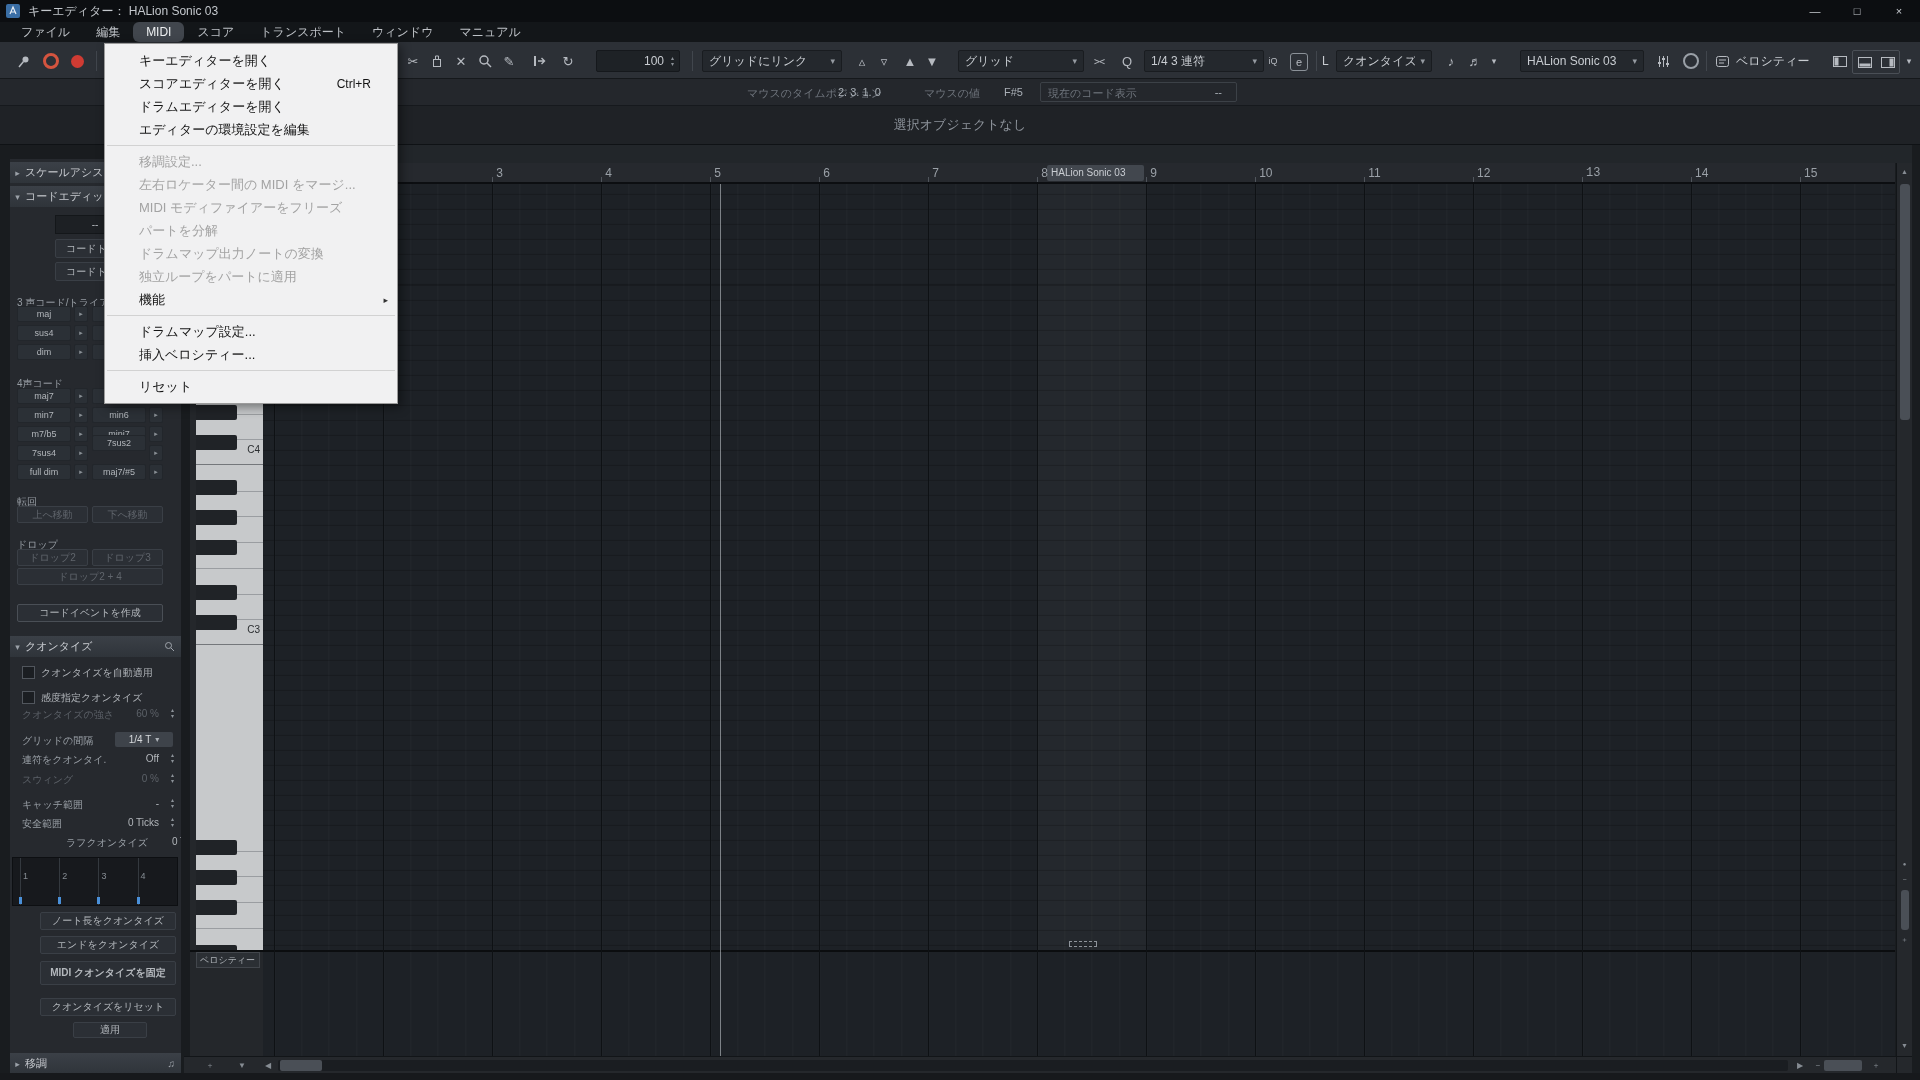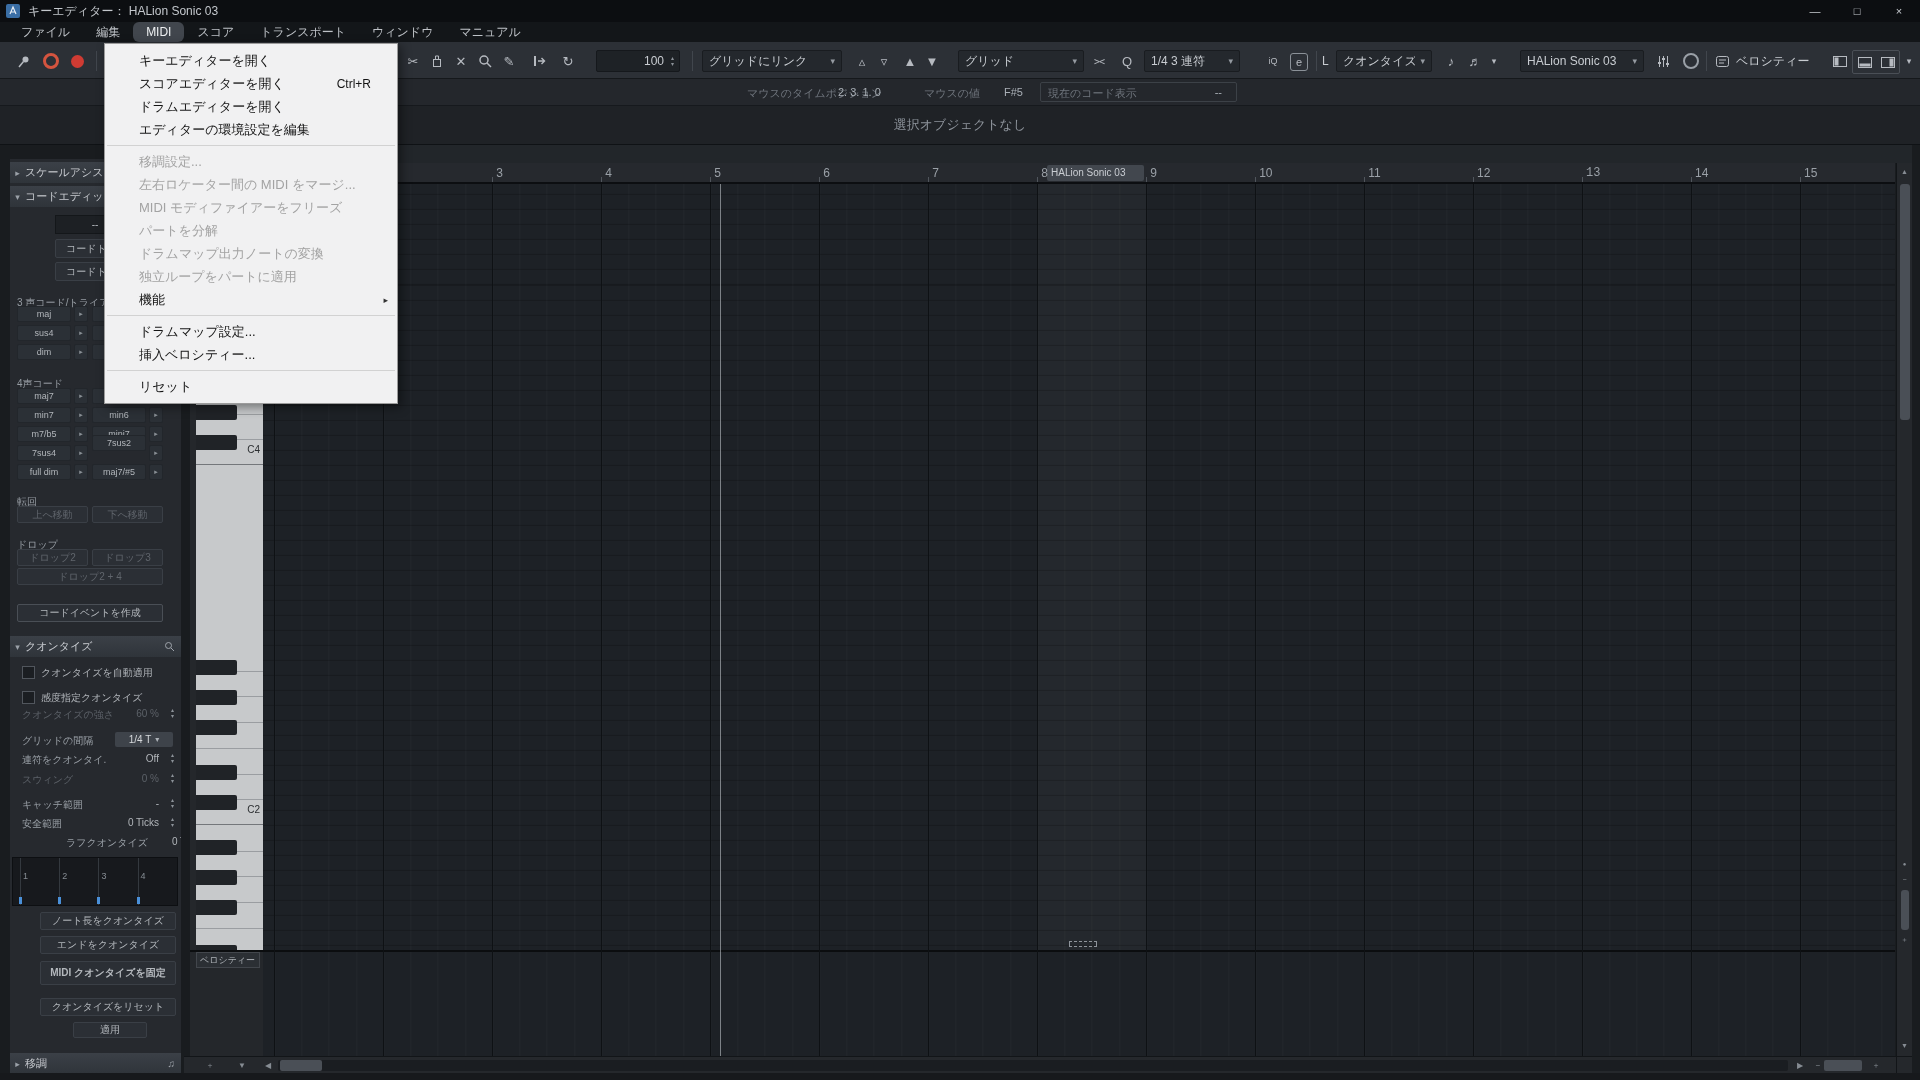--- a/index.html
+++ b/index.html
@@ -188,21 +188,21 @@
     <span class="tbtn" style="left:852px;width:20px;">▵</span>
     <span class="tbtn" style="left:874px;width:20px;">▿</span>
     <span class="tbtn" style="left:900px;width:20px;">▲</span>
     <span class="tbtn" style="left:922px;width:20px;">▼</span>
     <span class="tdd" style="left:958px;width:126px;">
       <span class="tdd-t">グリッド</span>
         <span class="tdd-a">▾</span>
     </span>
     <span class="tbtn snapf" style="left:1088px;">&gt;&lt;</span>
     <span class="tbtn" style="left:1116px;">Q</span>
-    <span class="tdd" style="left:1144px;width:96px;">
+    <span class="tdd" style="left:1144px;width:120px;">
       <span class="tdd-t">1/4 3 連符</span>
         <span class="tdd-a">▾</span>
     </span>
     <span class="tbtn" style="left:1262px;font-size:9px;">iQ</span>
     <span class="tbtn ebtn" style="left:1290px;">e</span>
     <span class="tdiv" style="left:1316px;"></span>
     <span class="tlabel" style="left:1322px;">L</span>
     <span class="tdd" style="left:1336px;width:96px;">
       <span class="tdd-t">クオンタイズ.</span>
         <span class="tdd-a">▾</span>
@@ -457,33 +457,33 @@
           <div class="wline" style="top: 102.856px;"></div>
           <div class="wline" style="top: 128.57px;"></div>
           <div class="wline" style="top: 154.284px;"></div>
           <div class="bkey" style="top: 15px;"></div>
           <div class="bkey" style="top: 45px;"></div>
           <div class="bkey" style="top: 75px;"></div>
           <div class="bkey" style="top: 120px;"></div>
           <div class="bkey" style="top: 150px;"></div>
           <div class="clabel">C4</div>
         </div>
-        <div class="octave" style="top: 461px;">
+        <div class="octave" style="top: 281px;">
           <div class="wline" style="top: 25.714px;"></div>
           <div class="wline" style="top: 51.428px;"></div>
           <div class="wline" style="top: 77.142px;"></div>
           <div class="wline" style="top: 102.856px;"></div>
           <div class="wline" style="top: 128.57px;"></div>
           <div class="wline" style="top: 154.284px;"></div>
           <div class="bkey" style="top: 15px;"></div>
           <div class="bkey" style="top: 45px;"></div>
           <div class="bkey" style="top: 75px;"></div>
           <div class="bkey" style="top: 120px;"></div>
           <div class="bkey" style="top: 150px;"></div>
-          <div class="clabel">C2</div>
+          <div class="clabel">C3</div>
         </div>
         <div class="octave" style="top: 641px;">
           <div class="wline" style="top: 25.714px;"></div>
           <div class="wline" style="top: 51.428px;"></div>
           <div class="wline" style="top: 77.142px;"></div>
           <div class="wline" style="top: 102.856px;"></div>
           <div class="bkey" style="top: 15px;"></div>
           <div class="bkey" style="top: 45px;"></div>
           <div class="bkey" style="top: 75px;"></div>
           <div class="bkey" style="top: 120px;"></div>

